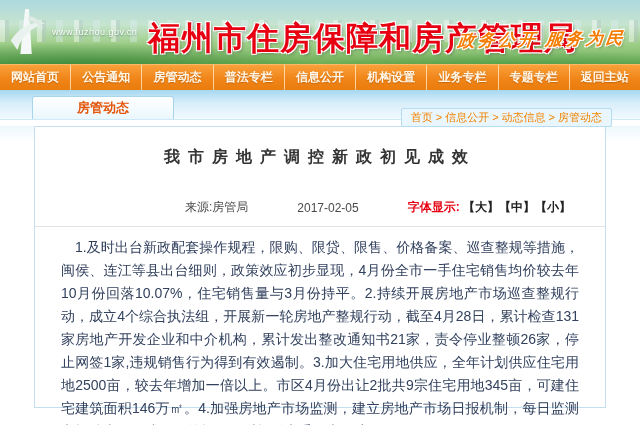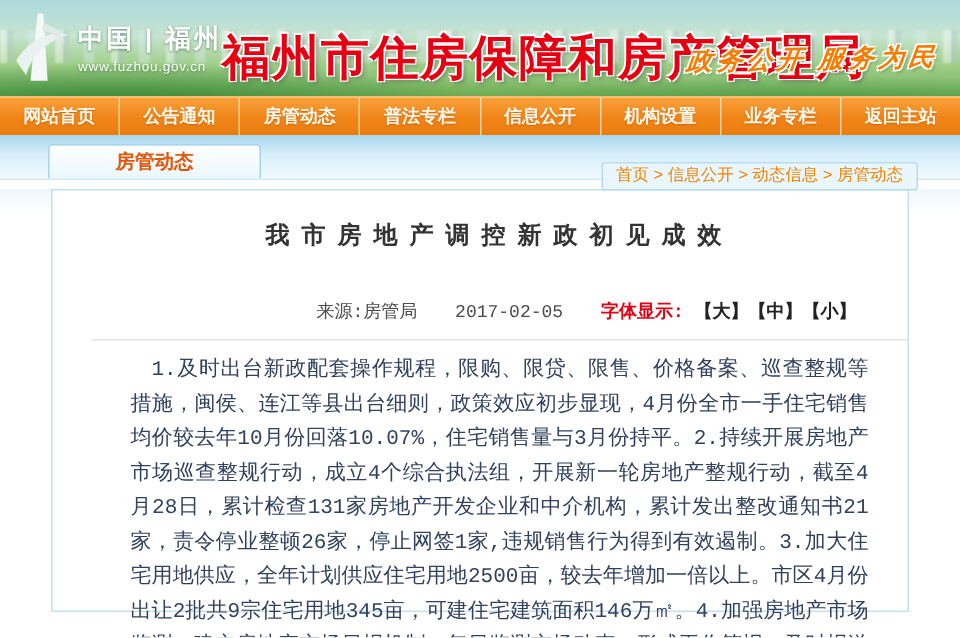--- a/index.html
+++ b/index.html
@@ -84,22 +84,21 @@
   .crumb-sep { margin: 0 3px; color: #f08300; }
 
   
   .content {
     height: 305px;
     background: linear-gradient(180deg, #eef7fc 0px, #ffffff 16px);
   }
   .panel {
     width: 572px; height: 282px; margin: 6px auto 0;
     background: #ffffff; border: 1px solid #c4e0f0;
-    font-family: Liberation Mono, monospace;
-    padding-left: 26px;
+    font-family: Liberation Sans, sans-serif;
   }
   .article-title {
     margin-top: 20px; text-align: center;
     font-size: 16px; font-weight: bold; color: #333333; letter-spacing: 8px;
   }
   .meta {
     display: flex; align-items: center; justify-content: space-between;
     margin-top: 31px; padding: 0 34px 0 150px;
     font-size: 12px; color: #4a4a4a;
   }
@@ -121,36 +120,36 @@
     <div class="banner-city"></div>
     <div class="logo">
       <span>
         <svg width="42" height="52" viewBox="0 0 44 52">
           <path d="M20 3 L24 3 L27 50 L15 50 Z" fill="#f4f8f7"></path>
           <path d="M5 36 C 13 22, 30 14, 41 18 C 30 21, 16 30, 12 46 Z" fill="#e9f2ef"></path>
           <path d="M24 10 C 33 12, 38 18, 39 24 C 34 19, 28 15, 23 15 Z" fill="#dfeae6"></path>
         </svg>
       </span>
       <span class="logo-text">
-        <span class="logo-cn">中国 | 福州</span>
         <span class="logo-url" style="display:block">www.fuzhou.gov.cn</span>
       </span>
     </div>
     <div class="site-title">福州市住房保障和房产管理局</div>
     <div class="slogan">政务公开 服务为民</div>
   </header>
 
   <nav class="nav">
     <a class="nav-item">网站首页</a>
     <a class="nav-item">公告通知</a>
     <a class="nav-item">房管动态</a>
     <a class="nav-item">普法专栏</a>
     <a class="nav-item">信息公开</a>
     <a class="nav-item">机构设置</a>
     <a class="nav-item">业务专栏</a>
+    <a class="nav-item">专题专栏</a>
     <a class="nav-item">返回主站</a>
   </nav>
 
   <div class="subheader">
     <div class="section-tab">房管动态</div>
     <div class="crumbbox">
       <a>首页</a><span class="crumb-sep">&gt;</span><a>信息公开</a><span class="crumb-sep">&gt;</span><a>动态信息</a><span class="crumb-sep">&gt;</span><a>房管动态</a>
     </div>
   </div>
 

